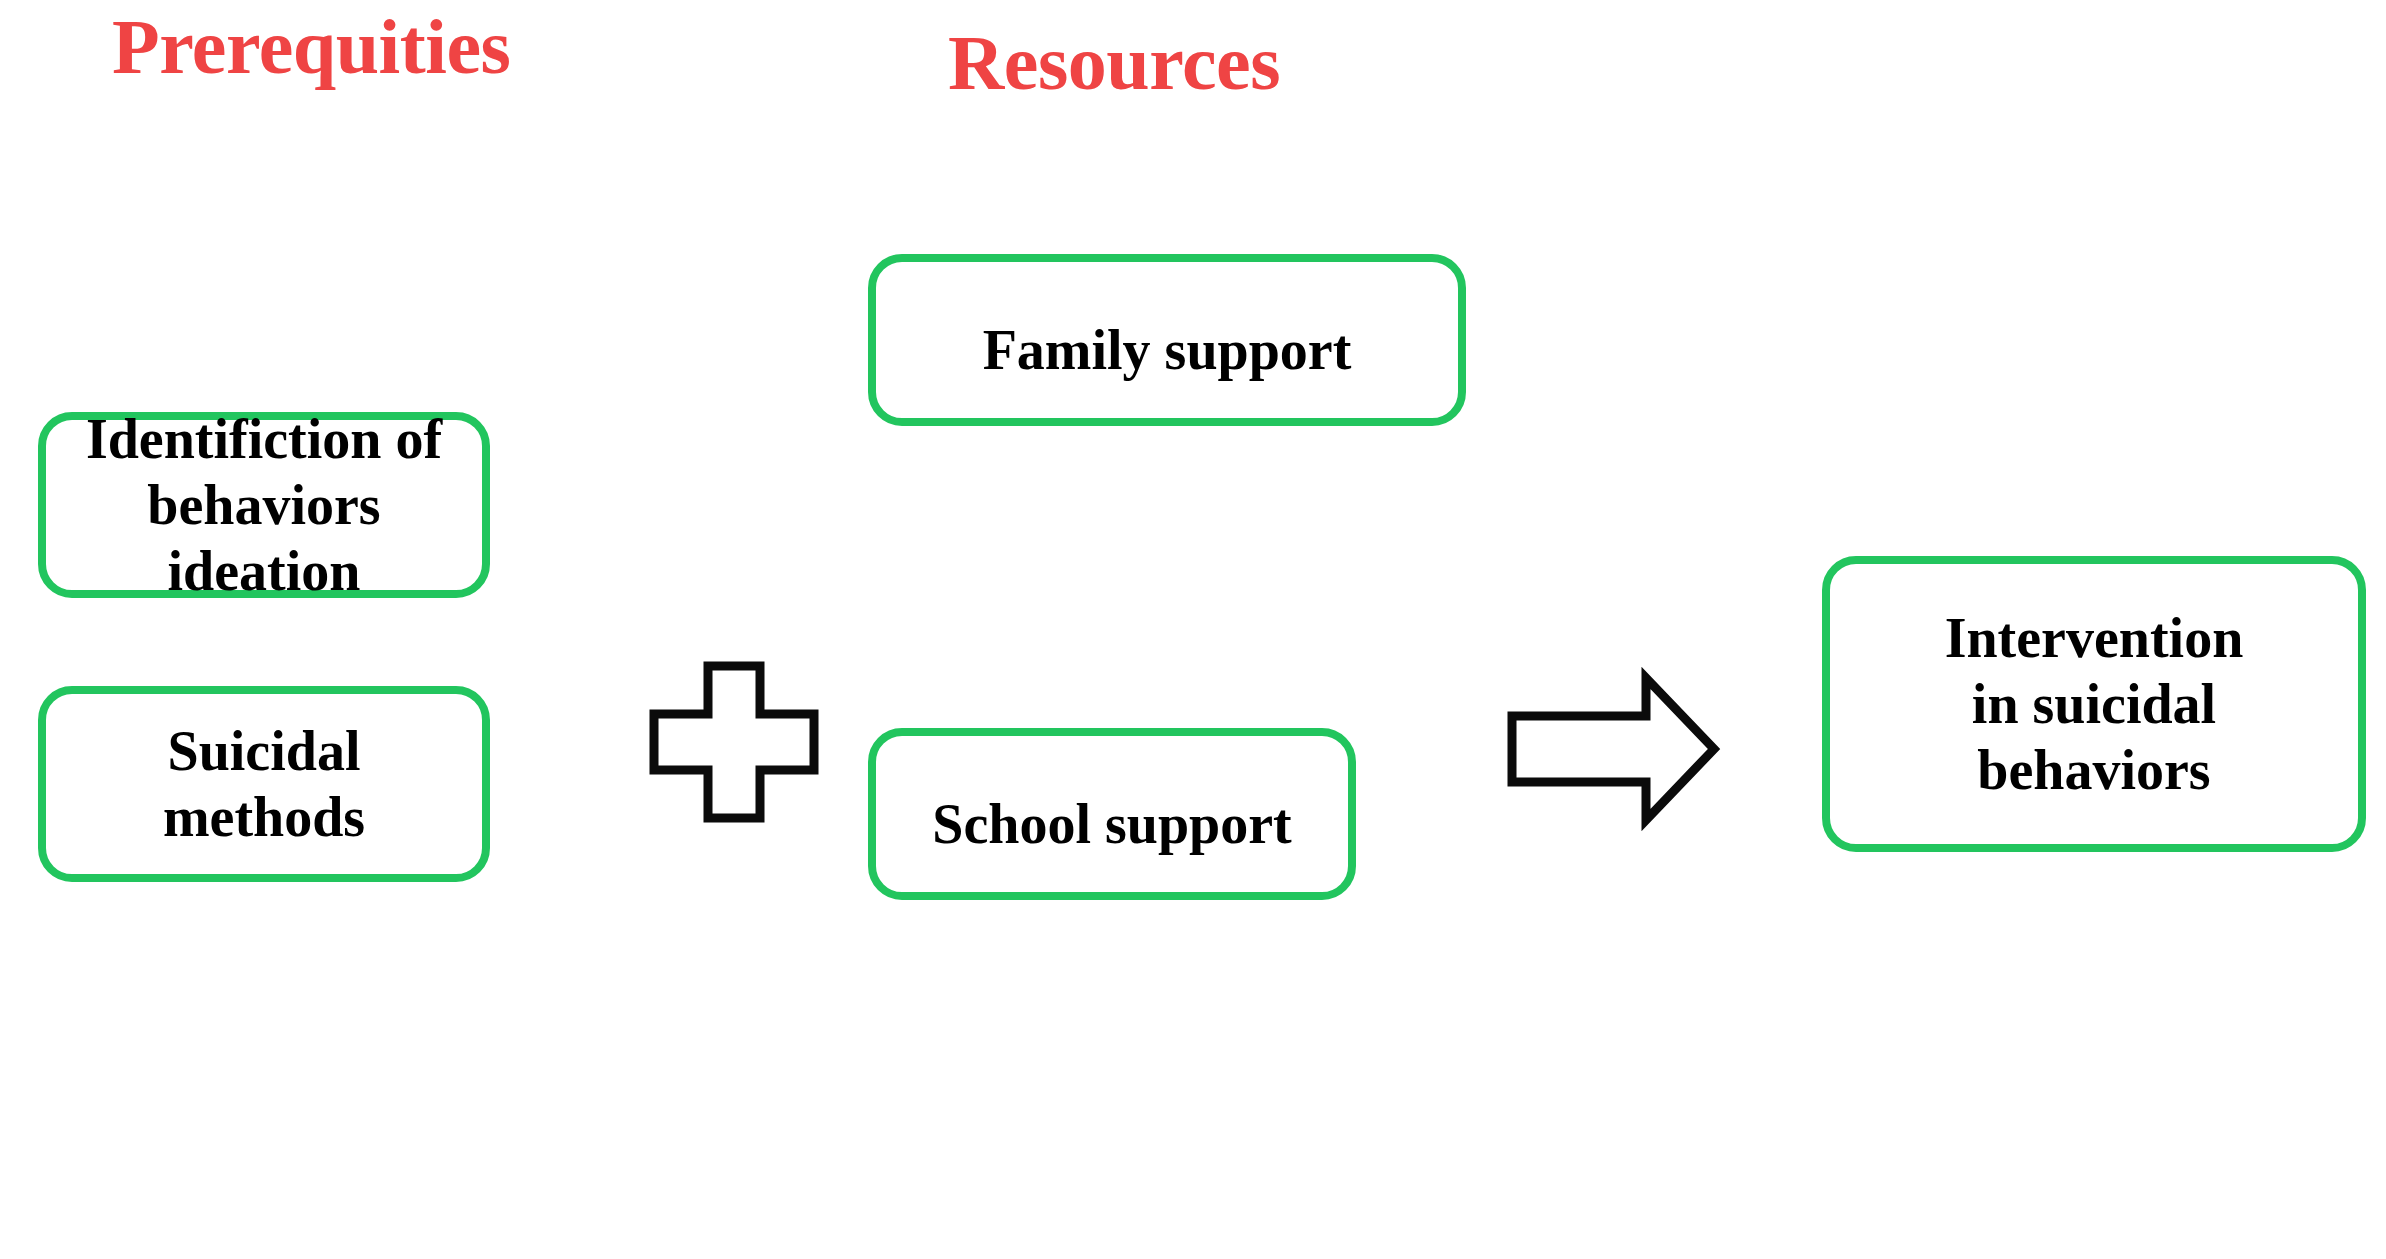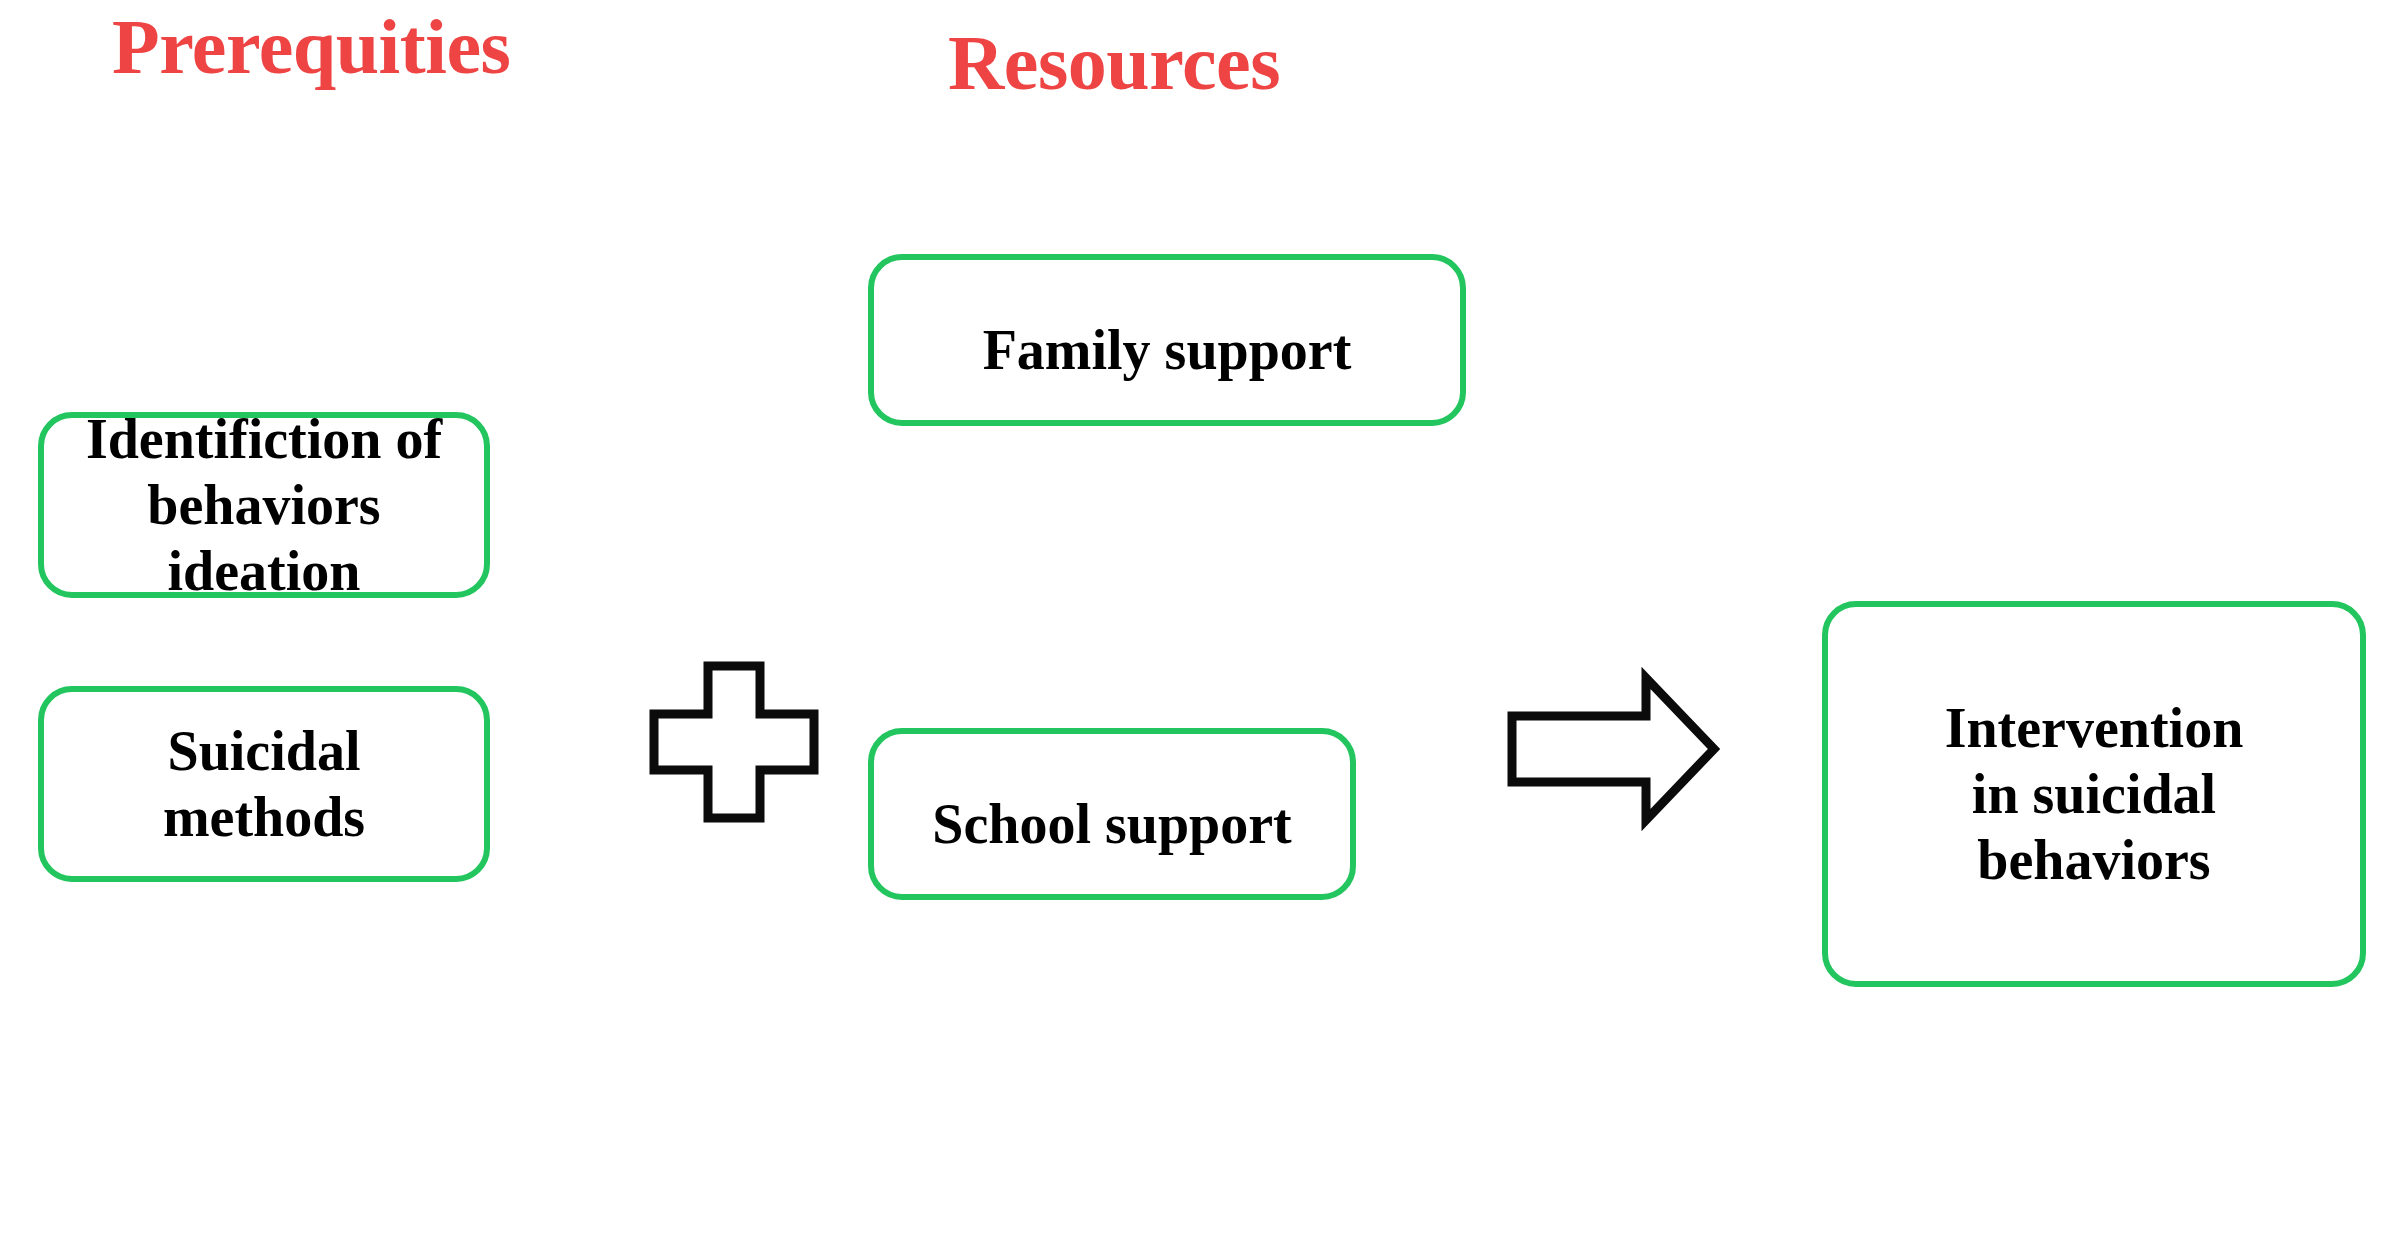--- a/index.html
+++ b/index.html
@@ -30,21 +30,21 @@
     white-space: nowrap;
     color: #ef4444;
   }
   #heading-prerequisites { left: 112px; top: 8px; }
   #heading-resources     { left: 948px; top: 8px; margin-top: 16px; }
 
   
   .node-box {
     position: absolute;
     box-sizing: border-box;
-    border: 6px solid #22c55e;
+    border: 8px solid #22c55e;
     border-radius: 34px;
     background: #ffffff;
     display: flex;
     align-items: center;
     justify-content: center;
     text-align: center;
   }
   .node-label {
     font-weight: bold;
     font-size: 56px;
@@ -57,21 +57,21 @@
   
   #box-identification { left: 38px;  top: 412px; width: 452px; height: 186px; }
   #box-methods        { left: 38px;  top: 686px; width: 452px; height: 196px; }
 
   
   #box-family-support { left: 868px; top: 254px; width: 598px; height: 172px; }
   #box-peer-support   { left: 868px; top: 492px; width: 598px; height: 172px; }
   #box-school-support { left: 868px; top: 728px; width: 488px; height: 172px; }
 
   
-  #box-intervention   { left: 1822px; top: 556px; width: 544px; height: 386px; margin-top: 45px; }
+  #box-intervention   { left: 1822px; top: 556px; width: 544px; height: 296px; }
 
   
   #box-family-support .node-label { transform: translateY(10px); }
   #box-peer-support   .node-label { transform: translateY(6px); }
   #box-school-support .node-label { transform: translateY(10px); }
 
   
   .connector-svg {
     position: absolute;
     overflow: visible;

